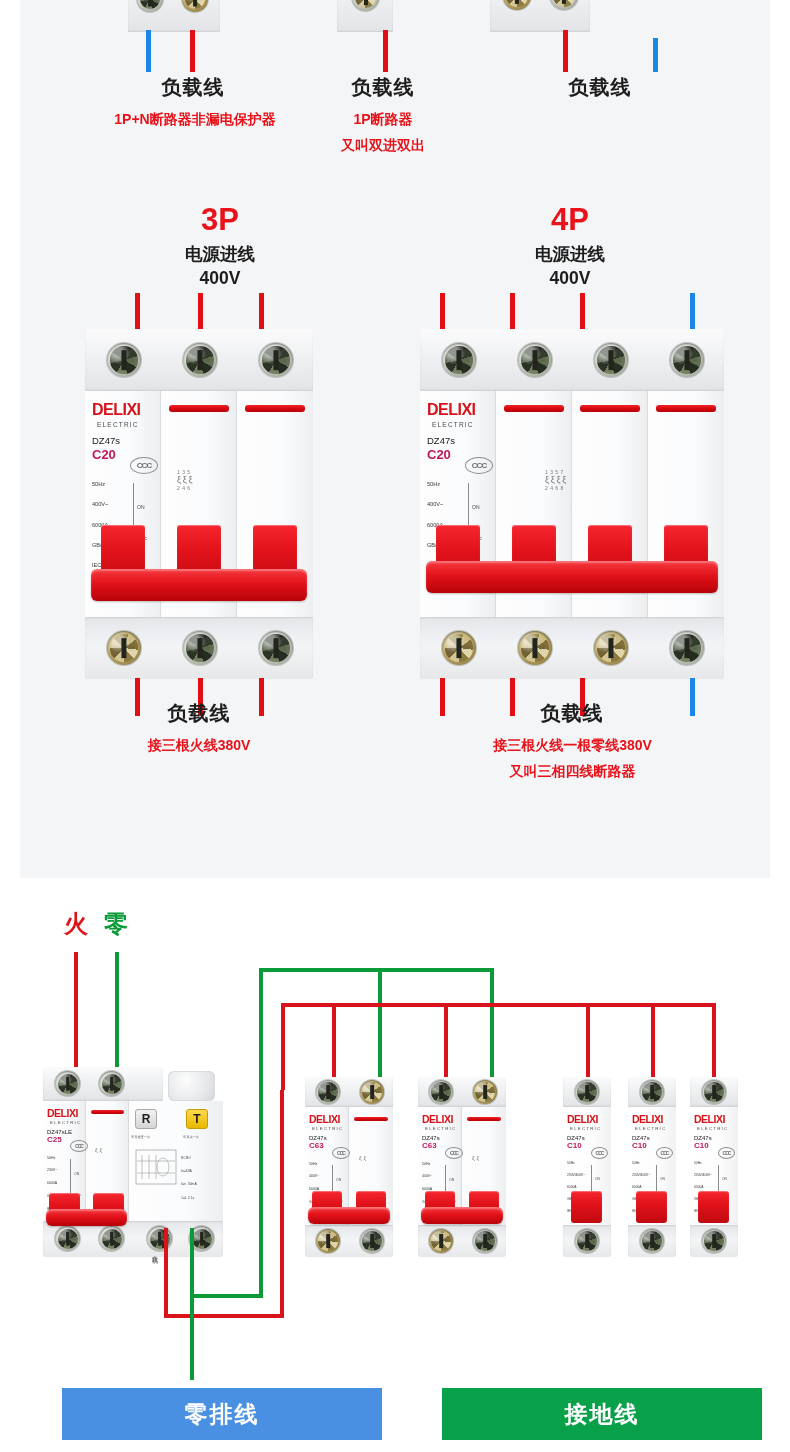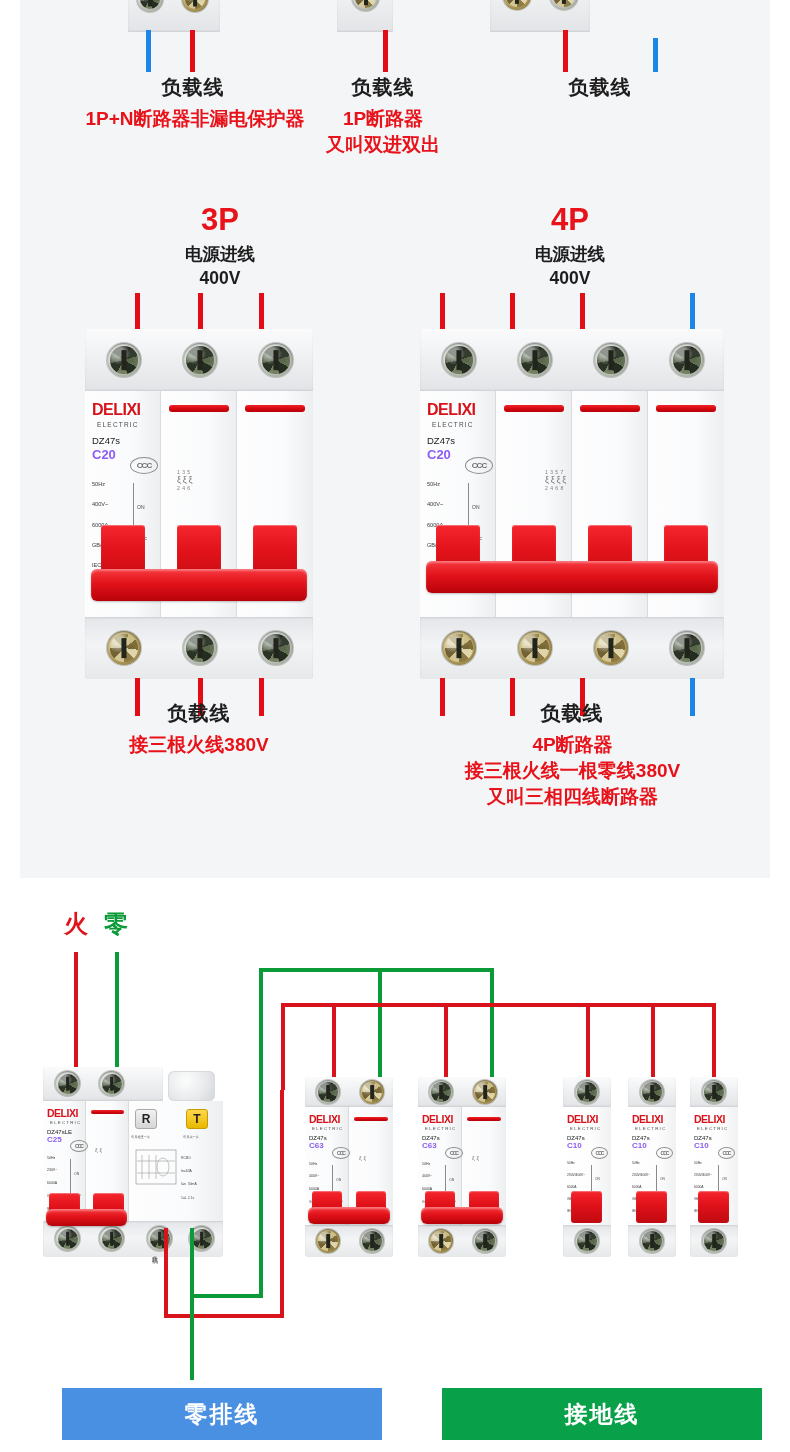--- a/index.html
+++ b/index.html
@@ -23,21 +23,21 @@
   .wire-red{background:#d8131b;}
   .wire-grn{background:#0a9a37;}
 
   
   .cap-load{
     position:absolute;text-align:center;color:#1d1d1d;
     font-size:20px;font-weight:700;letter-spacing:1px;white-space:nowrap;
   }
   .cap-red{
     position:absolute;text-align:center;color:#e8121a;
-    font-size:19px;font-weight:700;line-height:26px;white-space:nowrap;
+    font-size:14px;font-weight:700;line-height:26px;white-space:nowrap;
   }
   .hdr-p{
     position:absolute;text-align:center;color:#e8121a;
     font-size:31px;font-weight:700;white-space:nowrap;
   }
   .hdr-sub{
     position:absolute;text-align:center;color:#1d1d1d;
     font-size:17.5px;font-weight:700;line-height:24px;white-space:nowrap;
   }
   .phase-lbl{
@@ -122,21 +122,21 @@
   }
   
   .lbl{position:absolute;left:0;top:0;color:#1a1a1a;}
   .brand{
     font-weight:700;color:#d8121a;letter-spacing:-.5px;
     font-family:"Liberation Sans",sans-serif;
   }
   .brand-sub{color:#4a4a4a;letter-spacing:1.2px;}
   .spec{color:#3a3a3a;line-height:1.22;white-space:pre;}
   .model{color:#1a1a1a;}
-  .amp{font-weight:700;color:#8b5cf6;}
+  .amp{font-weight:700;color:#be185d;}
   .ccc{
     position:absolute;border:1px solid #8d8d8d;border-radius:50%;
     color:#6e6e6e;text-align:center;font-weight:700;
     display:flex;align-items:center;justify-content:center;
   }
   .onoff{position:absolute;color:#4a4a4a;white-space:pre;line-height:1.5;}
   .onoff .rule{
     position:absolute;left:-4px;top:2px;width:1px;bottom:2px;background:#8a8a8a;
   }
   .poles-dia{
@@ -389,21 +389,20 @@
   <div class="handle-bar" style="left:6px;top:232px;width:292px;height:32px;"></div>
 </div>
 
 <div class="wire v red" style="left:440px;top:678px;height:38px;"></div>
 <div class="wire v red" style="left:510px;top:678px;height:38px;"></div>
 <div class="wire v red" style="left:580px;top:678px;height:38px;"></div>
 <div class="wire v blue" style="left:690px;top:678px;height:38px;"></div>
 
 <div class="cap-load" style="left:487px;top:700px;width:170px;">负载线</div>
 <div class="cap-red" style="left:400px;top:732px;width:345px;">
-  <div>4P断路器</div>
   <div>接三根火线一根零线380V</div>
   <div>又叫三相四线断路器</div>
 </div>
 
 <div class="phase-lbl l" style="left:64px;top:908px;">火</div>
 <div class="phase-lbl n" style="left:104px;top:908px;">零</div>
 
 <div class="wire v wire-red" style="left:74px;top:952px;width:4px;height:120px;"></div>
 <div class="wire v wire-grn" style="left:115px;top:952px;width:4px;height:120px;"></div>
 

